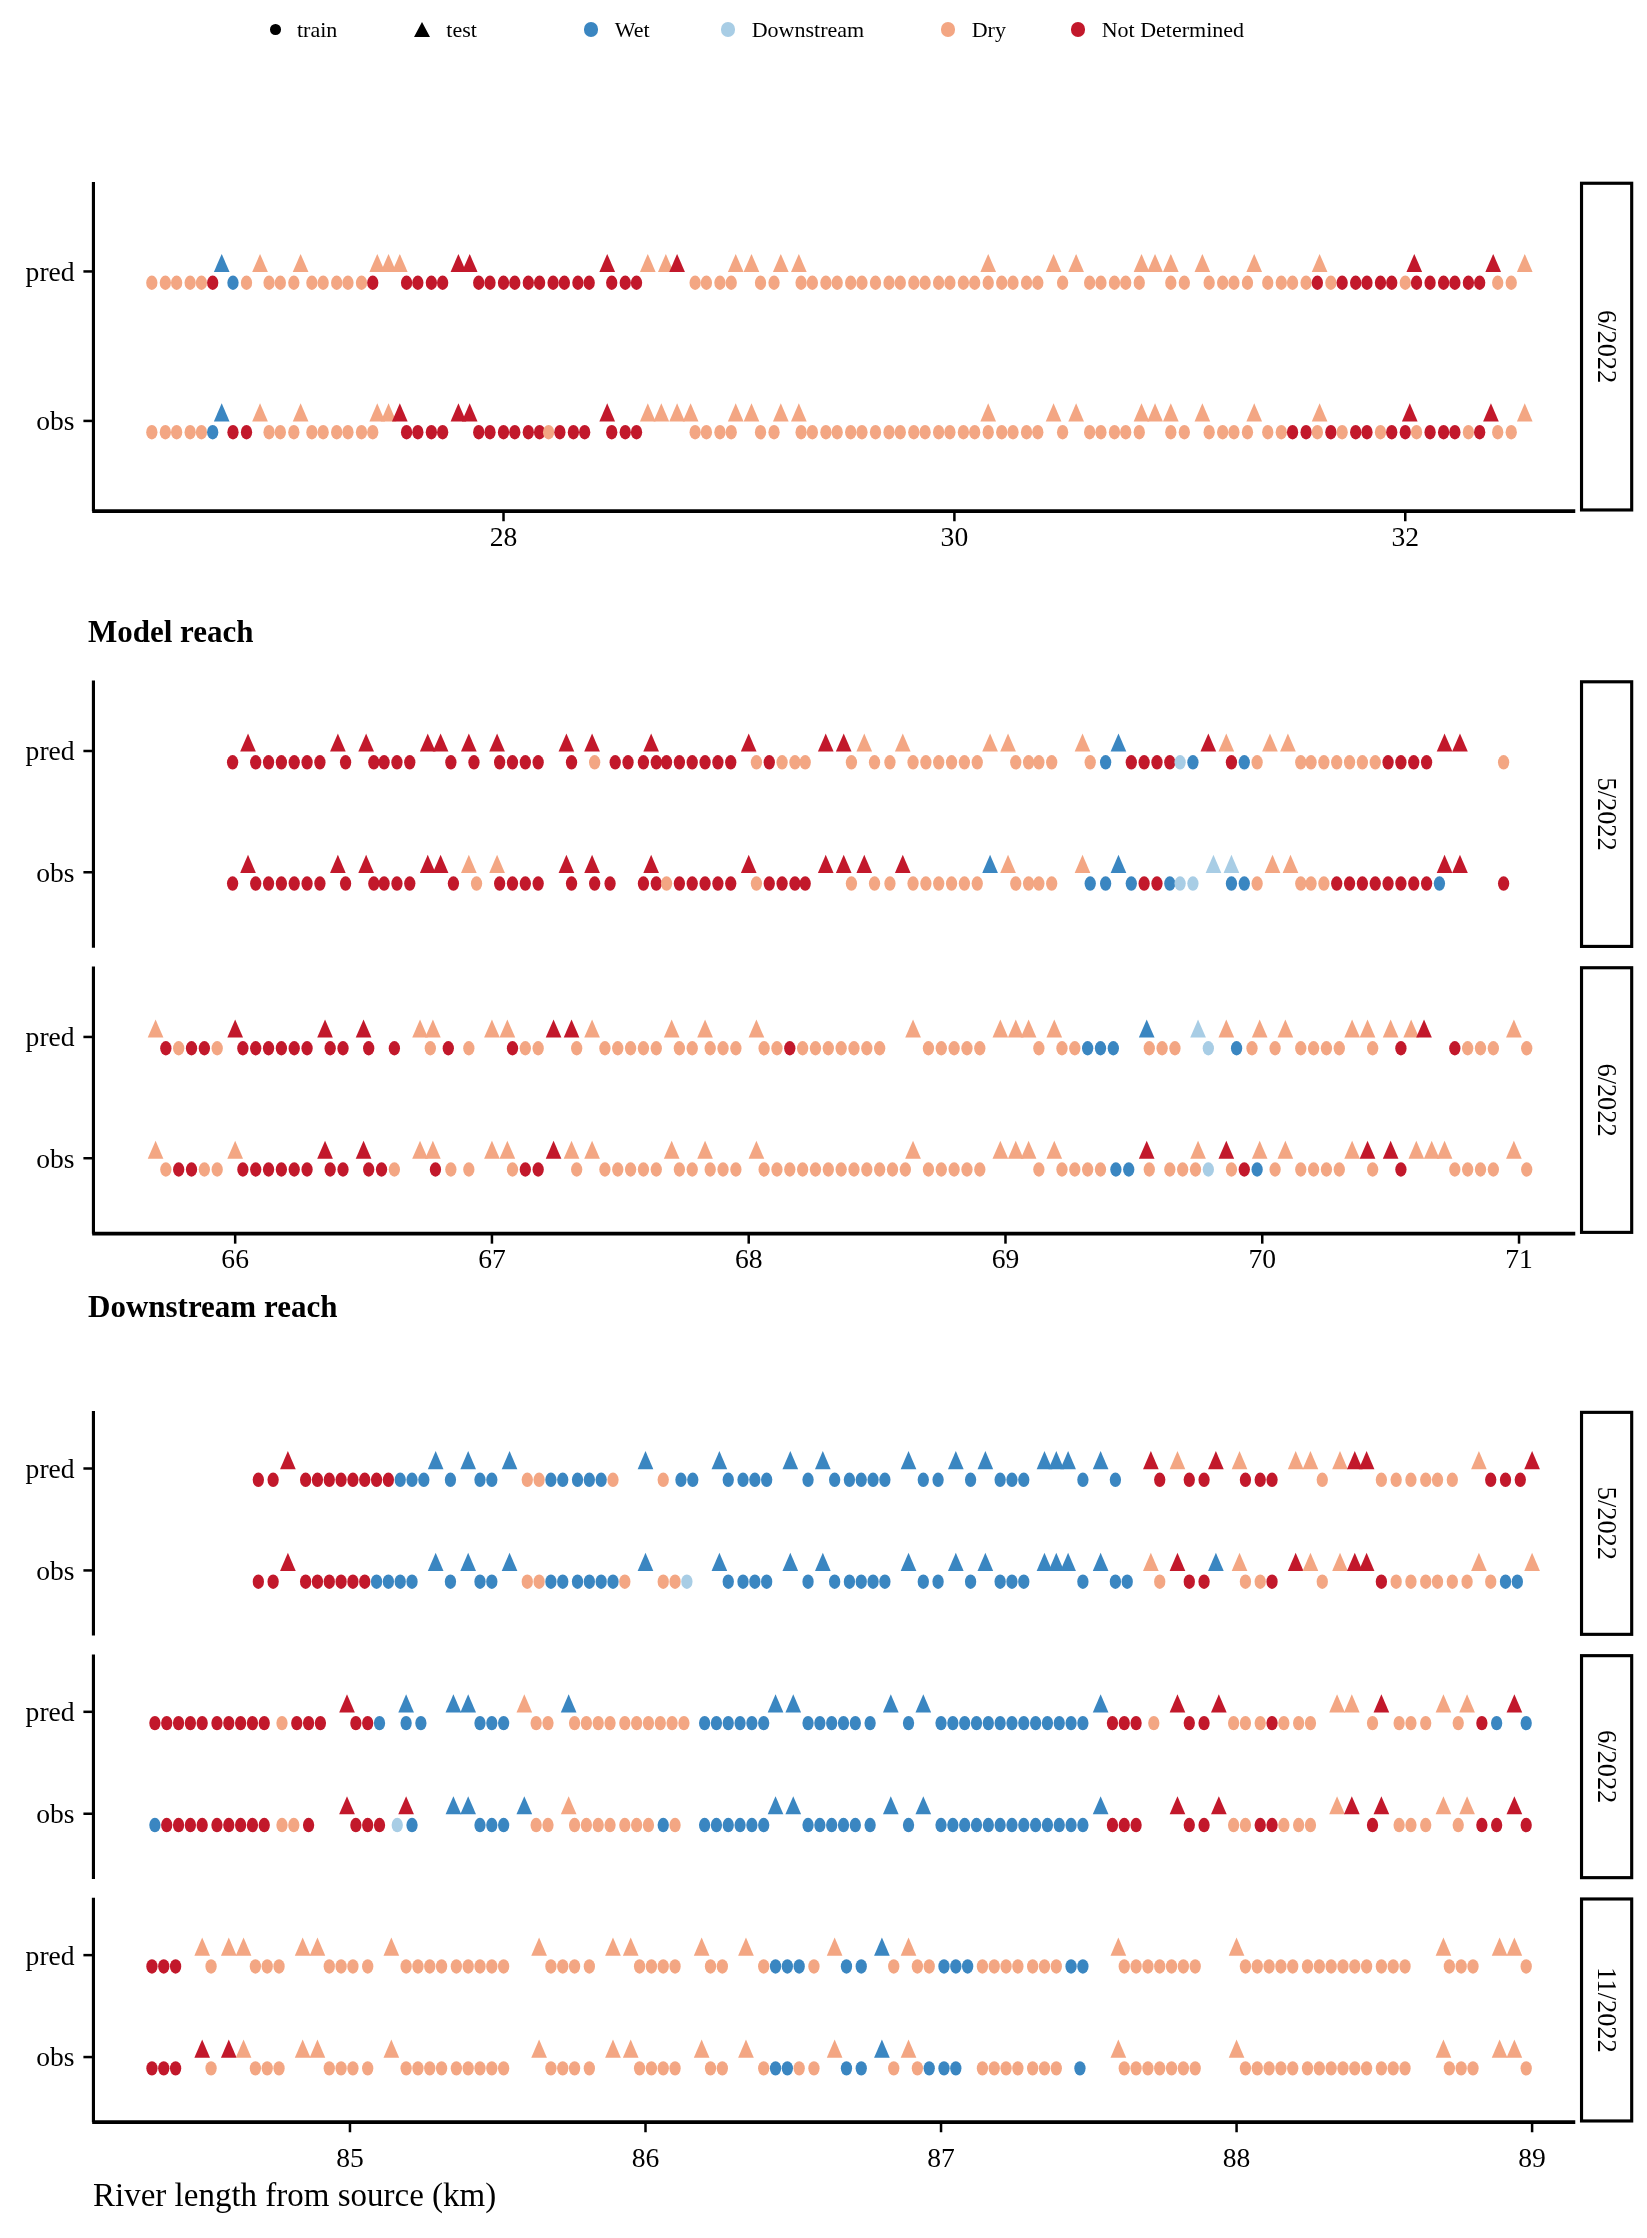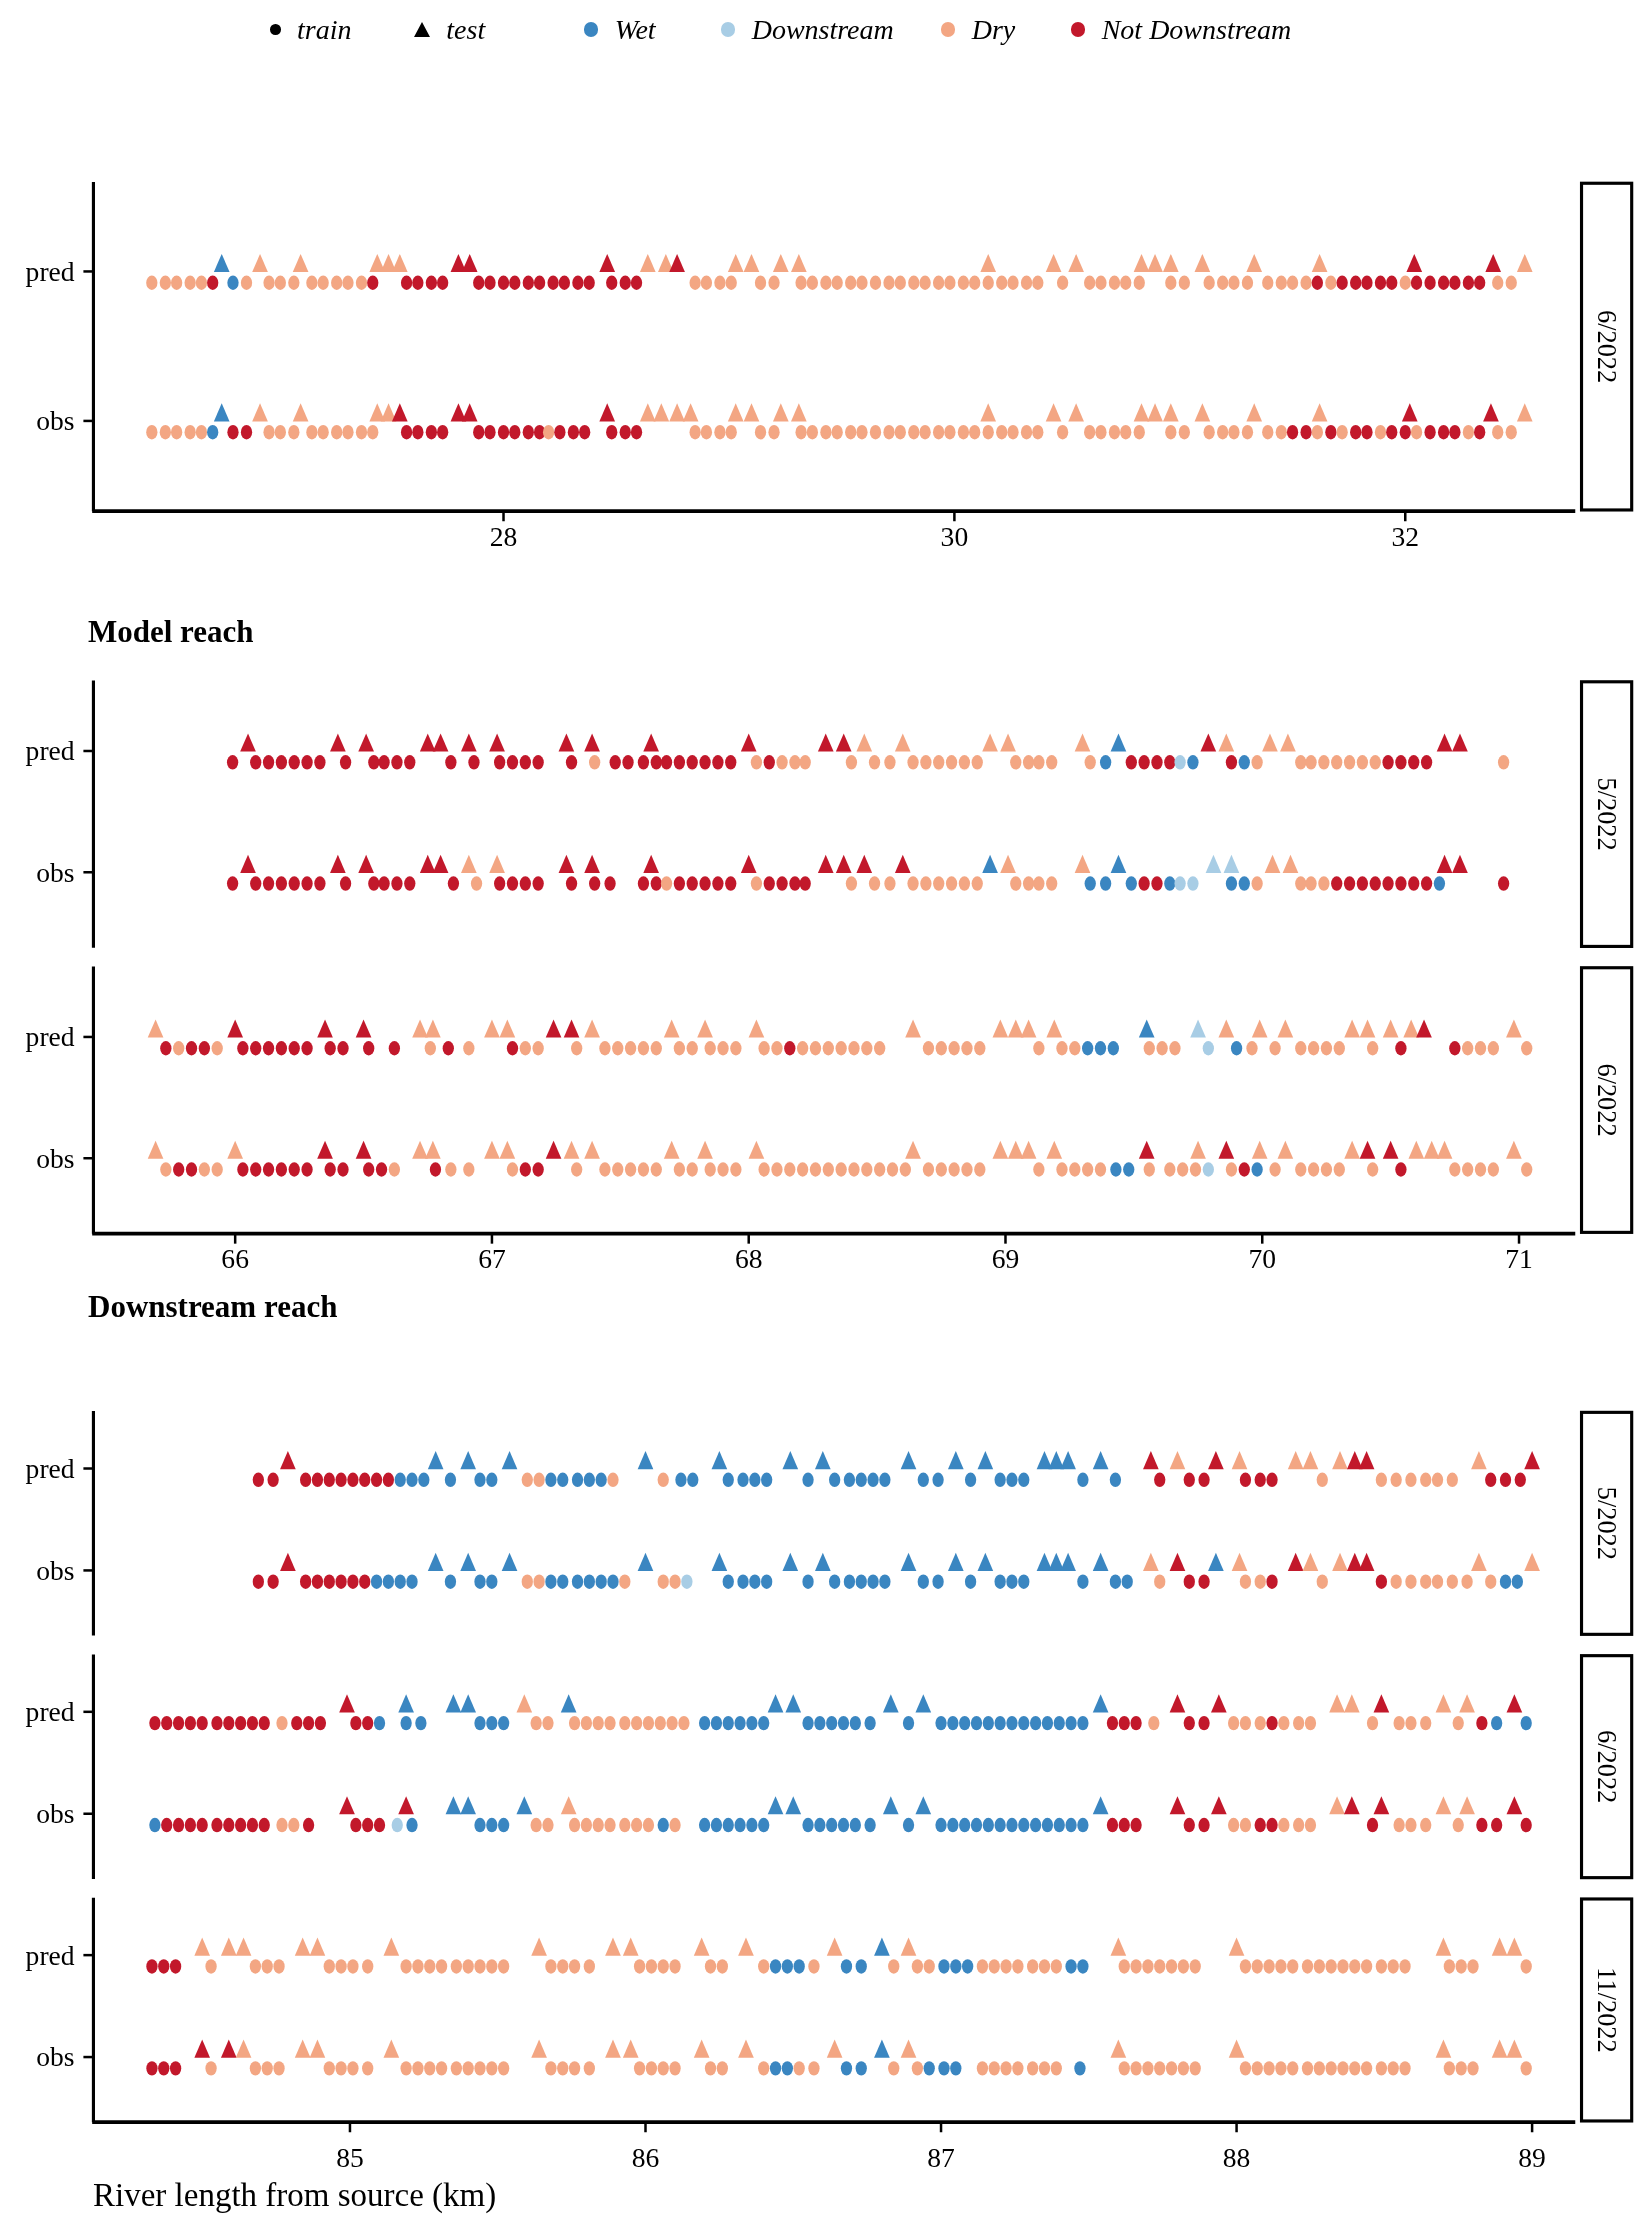--- a/index.html
+++ b/index.html
@@ -1,21 +1,21 @@
 <!DOCTYPE html>
 <html style="font-size:10px"><head>
 <meta charset="utf-8">
 <style>
   html,body{margin:0;padding:0;background:#fff;}
   .page{position:relative;width:1648px;height:2239px;background:#ffffff;
         font-family:"Liberation Serif","DejaVu Serif",serif;color:#000;overflow:hidden;}
   #plot{position:absolute;left:0;top:0;}
   .legend{position:absolute;left:0;top:0;width:1648px;height:60px;}
   .li{position:absolute;top:14px;display:flex;align-items:center;height:31px;}
-  .li .lab{font-size:28px;line-height:31px;margin-left:16.3px;font-style:italic;}
+  .li .lab{font-size:22px;line-height:31px;margin-left:16.3px;}
   .sym{display:inline-block;}
   .dot-black{width:10.7px;height:10.7px;border-radius:50%;background:#000;}
   .tri-black{width:0;height:0;border-left:8.8px solid transparent;border-right:8.8px solid transparent;border-bottom:15.7px solid #000;}
   .dot-c{width:14.4px;height:14.4px;border-radius:50%;background:#999;}
   .ptitle{position:absolute;font-weight:bold;font-size:31px;line-height:44px;white-space:nowrap;}
   .xlabel{position:absolute;left:93px;top:2177px;width:1482px;font-size:33px;}
   svg text{font-family:"Liberation Serif","DejaVu Serif",serif;fill:#000;}
 </style>
 </head>
 <body>
@@ -1337,21 +1337,21 @@
     <div class="li" style="left:721px">
       <span class="sym dot-c" style="background: rgb(168, 205, 229);"></span>
       <span class="lab">Downstream</span>
     </div>
     <div class="li" style="left:941px">
       <span class="sym dot-c" style="background: rgb(243, 166, 131);"></span>
       <span class="lab">Dry</span>
     </div>
     <div class="li" style="left:1071px">
       <span class="sym dot-c" style="background: rgb(194, 24, 43);"></span>
-      <span class="lab">Not Downstream</span>
+      <span class="lab">Not Determined</span>
     </div>
   </div>
 
   <div class="ptitle" style="left:88px;top:610px">
     <div>Model reach</div>
   </div>
   <div class="ptitle" style="left:88px;top:1285px">
     <div>Downstream reach</div>
   </div>
 

